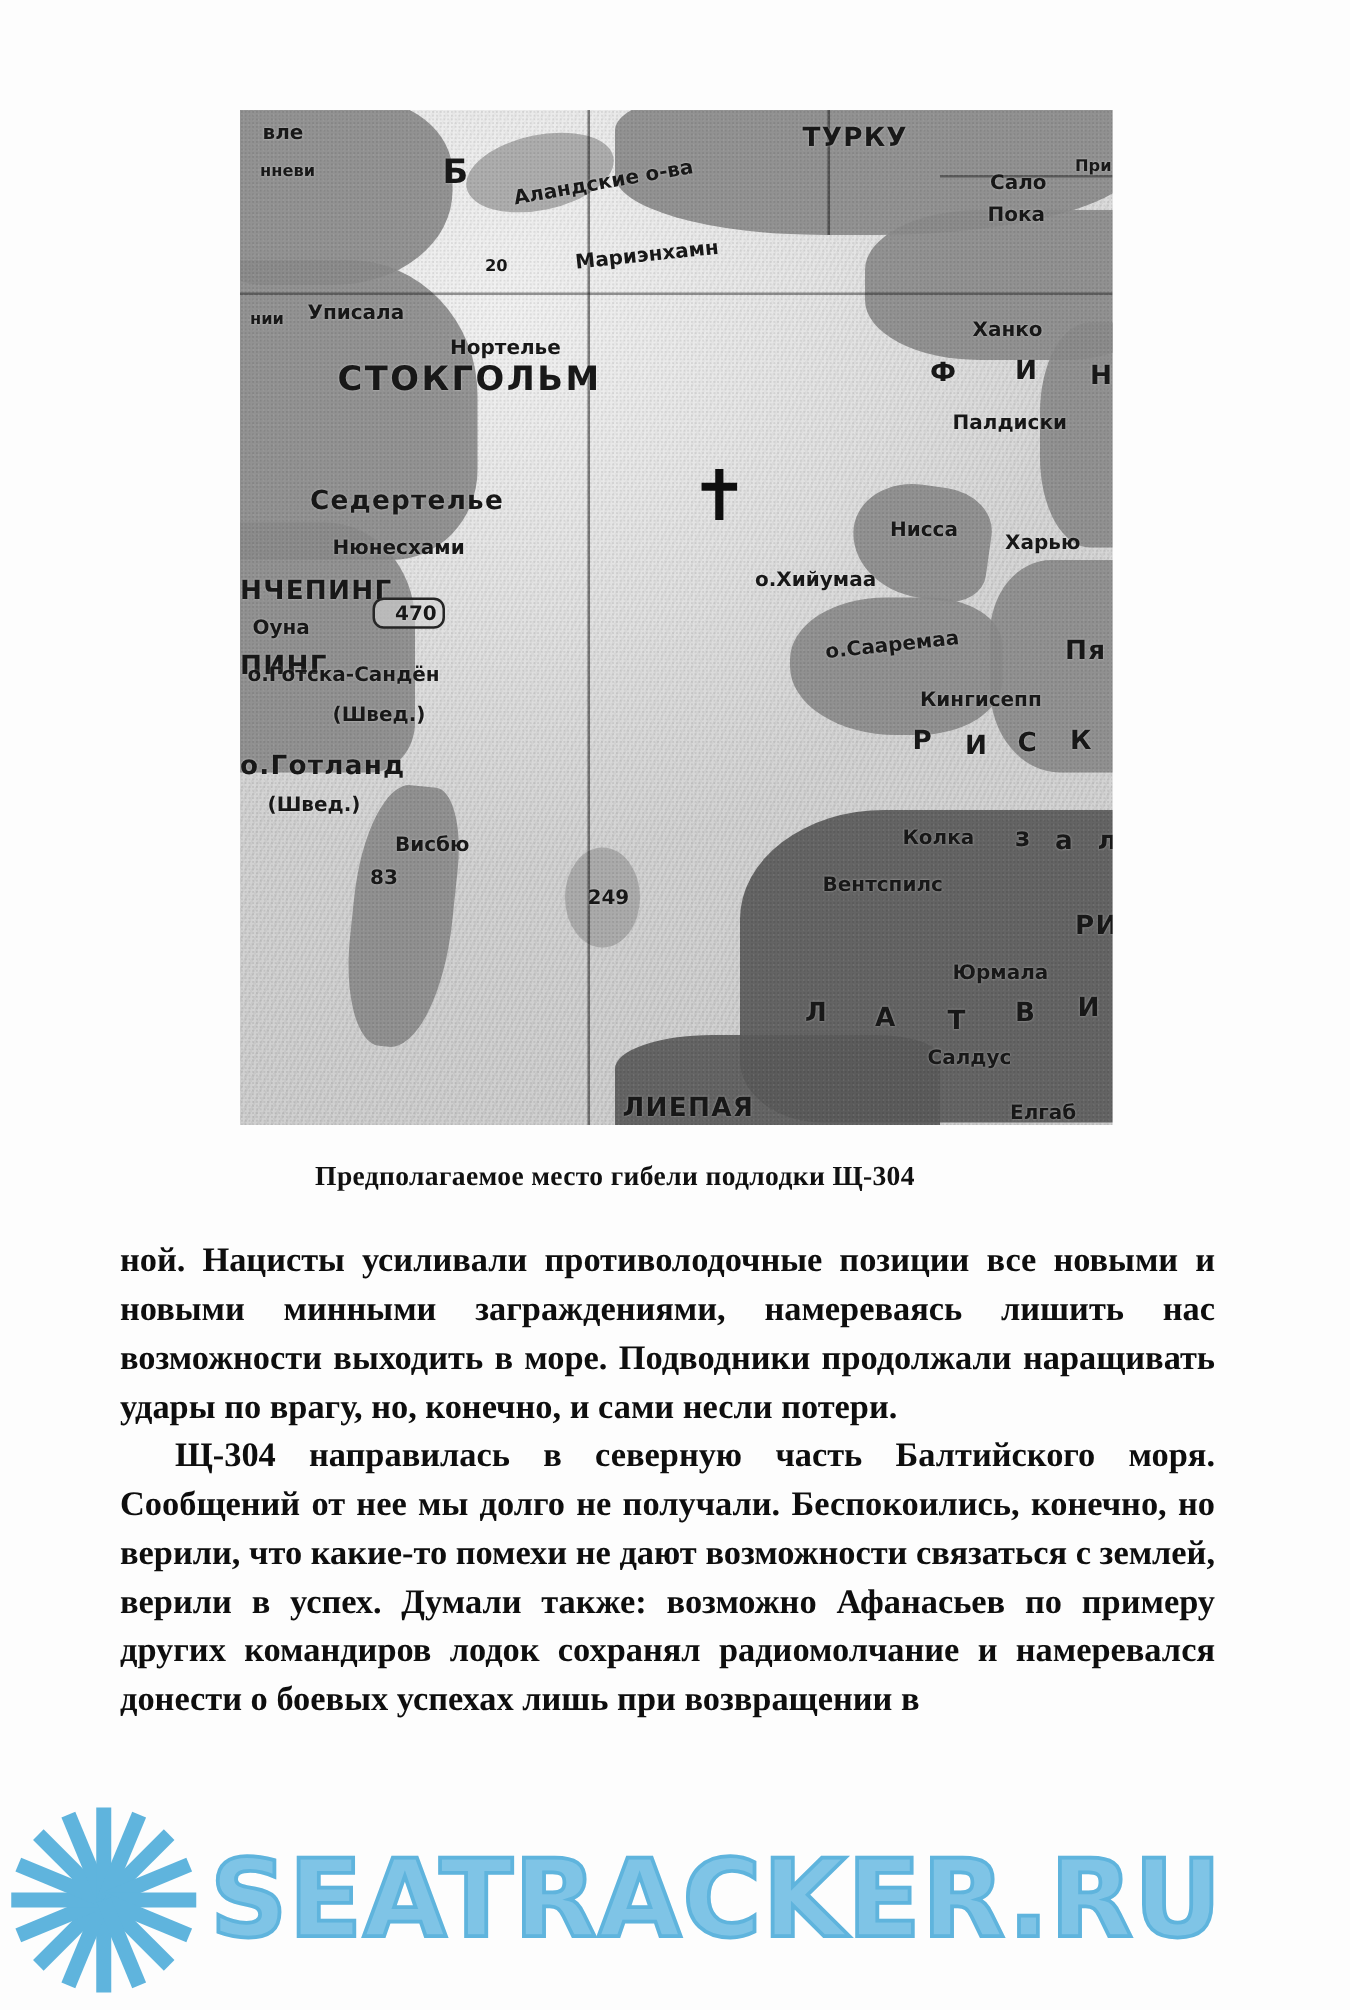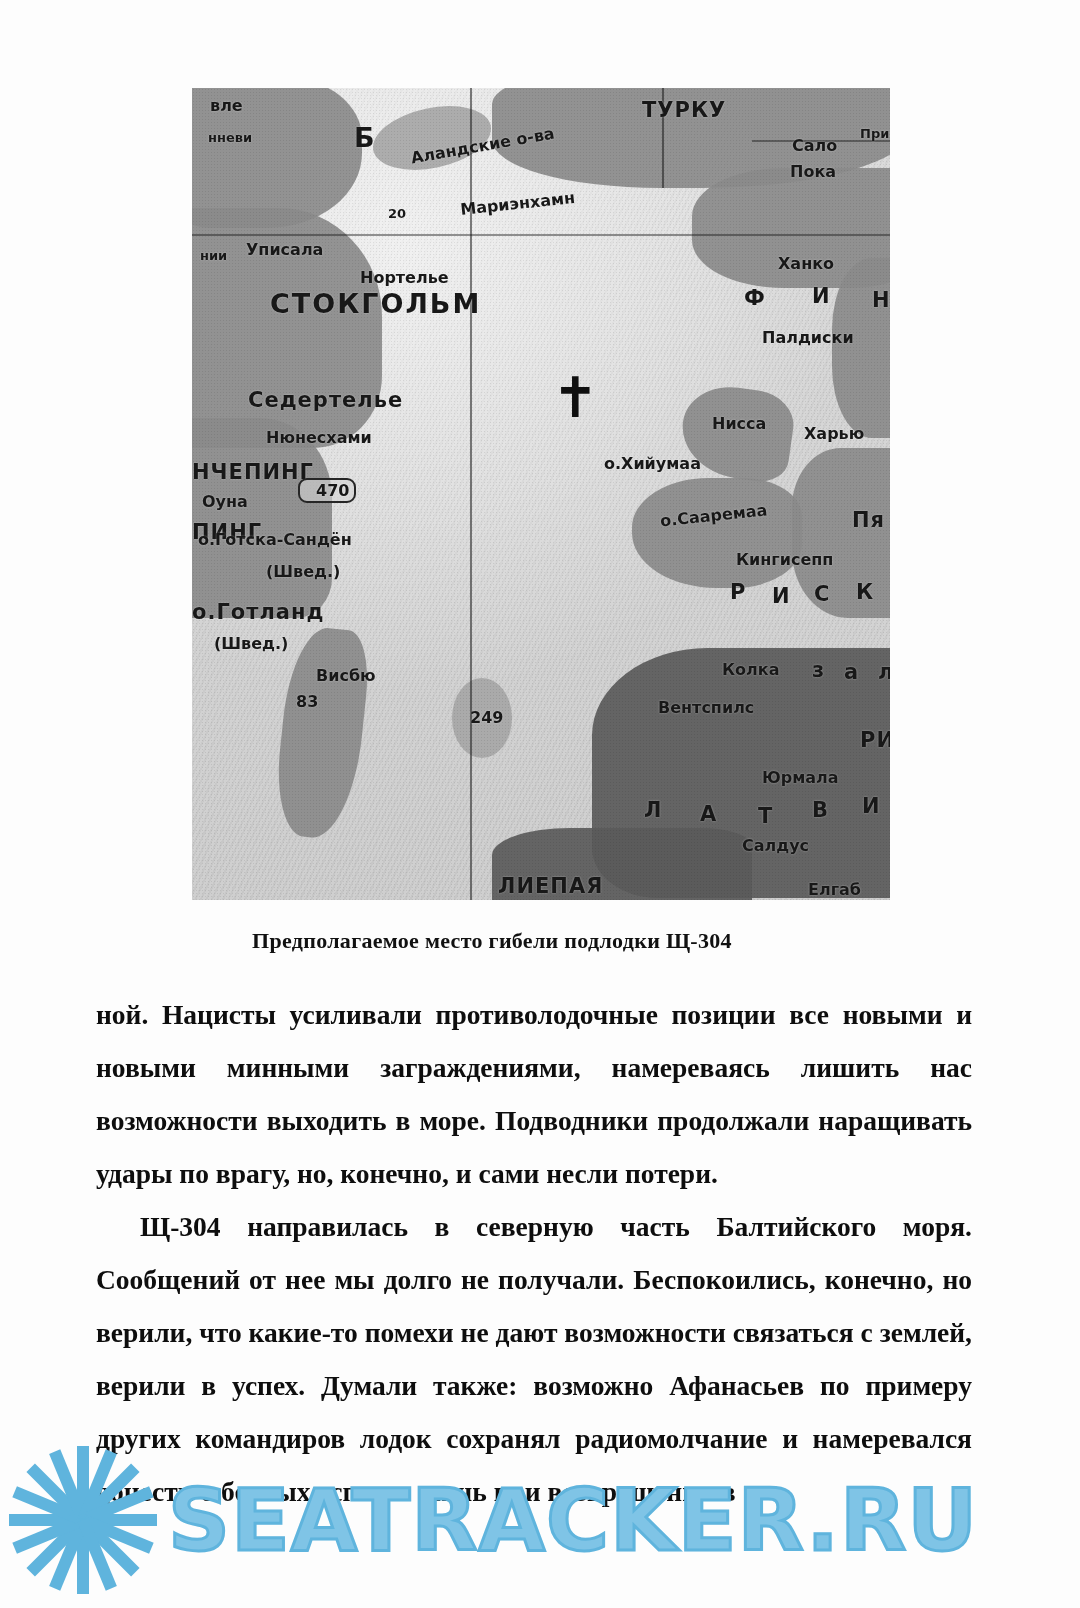--- a/index.html
+++ b/index.html
@@ -119,21 +119,21 @@
   }
 
   
   .body-text {
     position: absolute;
     left: 96px;
     top: 988px;
     width: 876px;
     font-family: "Liberation Serif", serif;
     font-size: 27.5px;
-    line-height: 53px;
+    line-height: 39px;
     color: #0e0e0e;
     text-align: justify;
     font-weight: 600;
   }
   .body-text p { margin: 0; }
   .body-text p.indent { text-indent: 44px; }
 
   
   .page-number-row {
     position: absolute;

